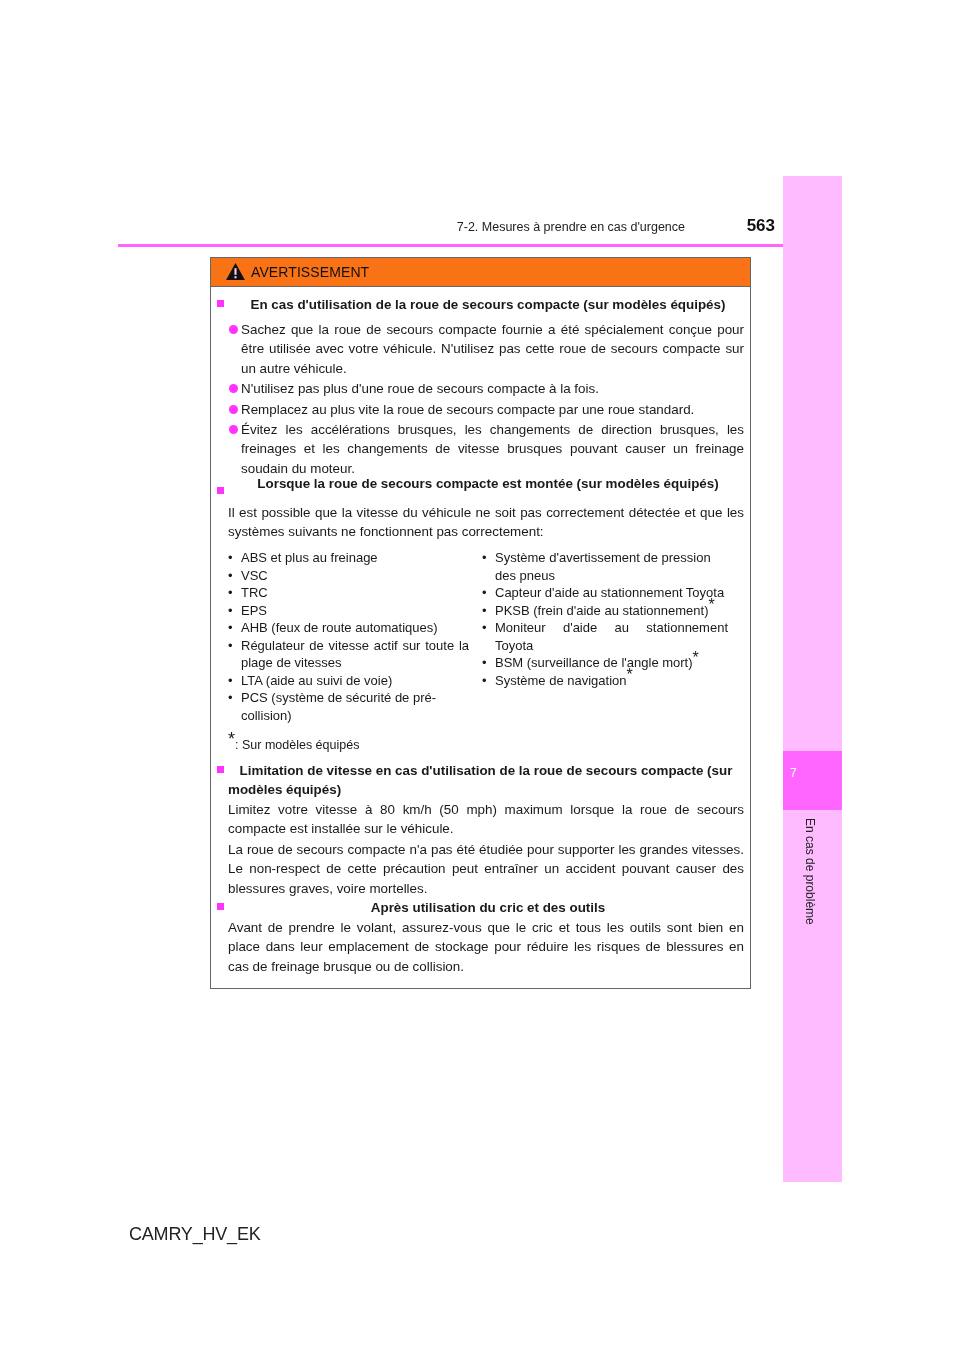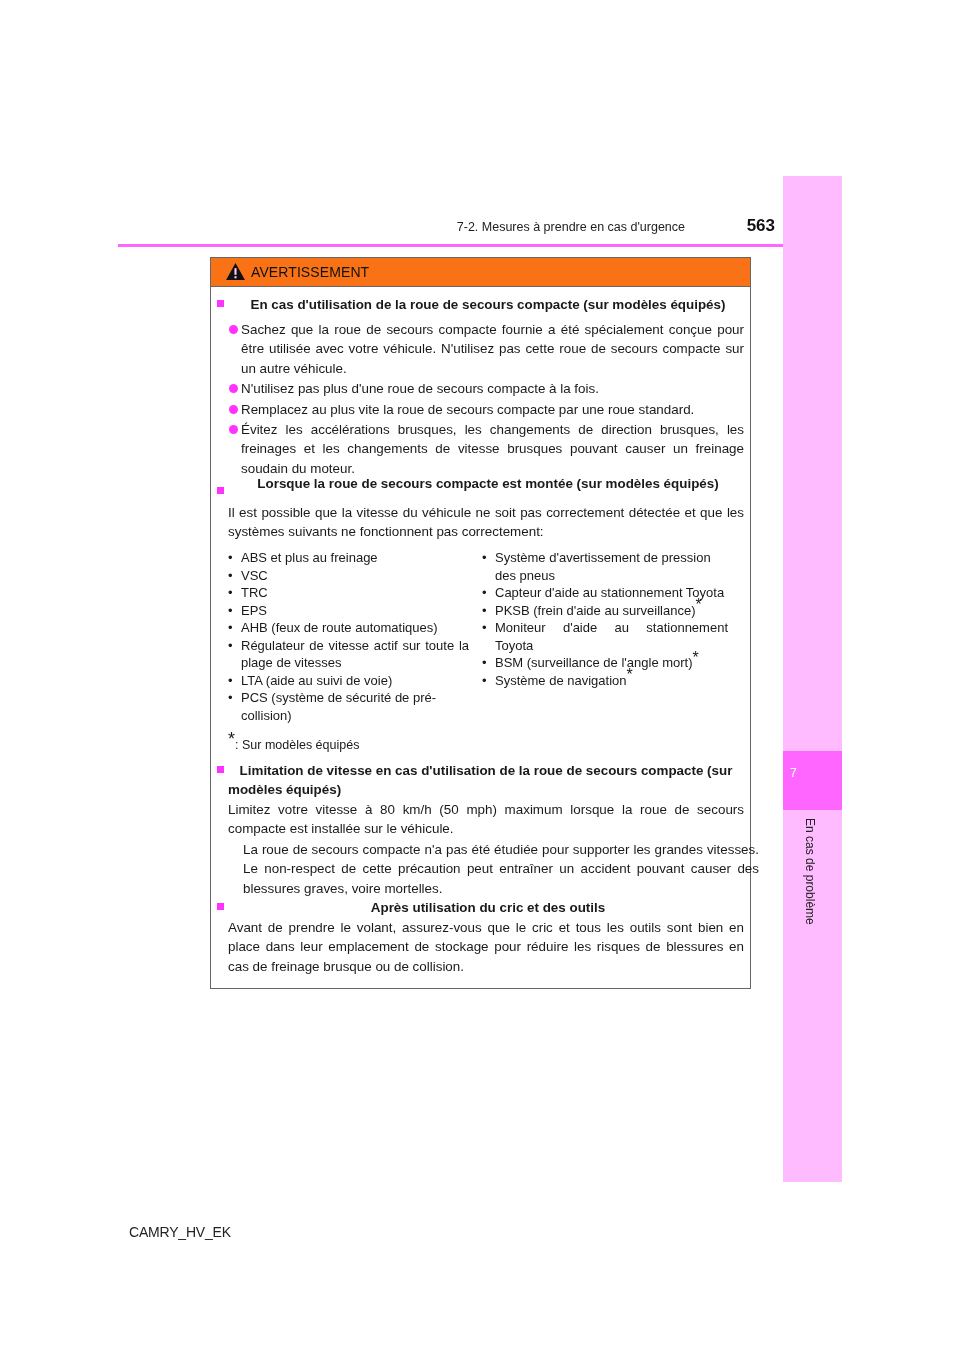--- a/index.html
+++ b/index.html
@@ -11,21 +11,21 @@
   .section-title { left: 340px; top: 220px; width: 345px; text-align: right; font-size: 12.5px; color: #222; white-space: nowrap; }
   .page-num { left: 735px; top: 216px; width: 40px; text-align: right; font-size: 17px; font-weight: bold; color: #111; }
   .header-rule { left: 118px; top: 244px; width: 724px; height: 3px; background: #ff66ff; }
   .sidebar { left: 783px; top: 176px; width: 59px; height: 1006px; background: #ffbbff; }
   .chapter-tab { left: 783px; top: 751px; width: 59px; height: 59px; background: #ff66ff; }
   .chapter-num { left: 790px; top: 766px; font-size: 12px; color: #ffffff; }
   .chapter-label {
     left: 803px; top: 818px; font-size: 12px; color: #222;
     writing-mode: vertical-rl; white-space: nowrap;
   }
-  .footer-code { left: 129px; top: 1224px; font-size: 14px; color: #222; letter-spacing: -0.2px; }
+  .footer-code { left: 129px; top: 1224px; font-size: 18px; color: #222; letter-spacing: -0.2px; }
 
   .warn-box {
     left: 210px; top: 257px; width: 539px; height: 730px;
     border: 1px solid #666; background: #fff;
   }
   .warn-head {
     position: absolute; left: 0; top: 0; right: 0; height: 28px;
     background: #f97316; border-bottom: 1px solid #666;
   }
   .warn-icon { position: absolute; left: 15px; top: 5px; width: 19px; height: 17px; }
@@ -91,33 +91,33 @@
     <div class="li">EPS</div>
     <div class="li">AHB (feux de route automatiques)</div>
     <div class="li j">Régulateur de vitesse actif sur toute la plage de vitesses</div>
     <div class="li">LTA (aide au suivi de voie)</div>
     <div class="li">PCS (système de sécurité de pré-collision)</div>
   </div>
 
   <div class="col" style="left:271px; top:291px; width:246px;">
     <div class="li">Système d'avertissement de pression des pneus</div>
     <div class="li j">Capteur d'aide au stationnement Toyota</div>
-    <div class="li j"><span>PKSB (frein d'aide au surveillance)</span><sup class="ast">*</sup></div>
+    <div class="li j"><span>PKSB (frein d'aide au stationnement)</span><sup class="ast">*</sup></div>
     <div class="li j">Moniteur d'aide au stationnement Toyota</div>
     <div class="li"><span>BSM (surveillance de l'angle mort)</span><sup class="ast">*</sup></div>
     <div class="li"><span>Système de navigation</span><sup class="ast">*</sup></div>
   </div>
 
   <div class="col" style="left:17px; top:479px; width:300px; font-size:12.5px;">
     <sup class="ast" style="font-size:18px;">*</sup><span>: Sur modèles équipés</span>
   </div>
 
   <div class="sq" style="left:6px; top:508px;"></div>
   <div class="txt h justify" style="left:17px; top:503px; width:516px;">Limitation de vitesse en cas d'utilisation de la roue de secours compacte (sur modèles équipés)</div>
   <div class="txt justify" style="left:17px; top:542px; width:516px;">Limitez votre vitesse à 80 km/h (50 mph) maximum lorsque la roue de secours compacte est installée sur le véhicule.</div>
-  <div class="txt justify" style="left:32px; top:582px; width:516px;">La roue de secours compacte n'a pas été étudiée pour supporter les grandes vitesses. Le non-respect de cette précaution peut entraîner un accident pouvant causer des blessures graves, voire mortelles.</div>
+  <div class="txt justify" style="left:17px; top:582px; width:516px;">La roue de secours compacte n'a pas été étudiée pour supporter les grandes vitesses. Le non-respect de cette précaution peut entraîner un accident pouvant causer des blessures graves, voire mortelles.</div>
 
   <div class="sq" style="left:6px; top:645px;"></div>
   <div class="txt h" style="left:17px; top:640px; width:520px;">Après utilisation du cric et des outils</div>
   <div class="txt justify" style="left:17px; top:660px; width:516px;">Avant de prendre le volant, assurez-vous que le cric et tous les outils sont bien en place dans leur emplacement de stockage pour réduire les risques de blessures en cas de freinage brusque ou de collision.</div>
 </div>
 
 <div class="abs footer-code">CAMRY_HV_EK</div>
 
 </body></html>

